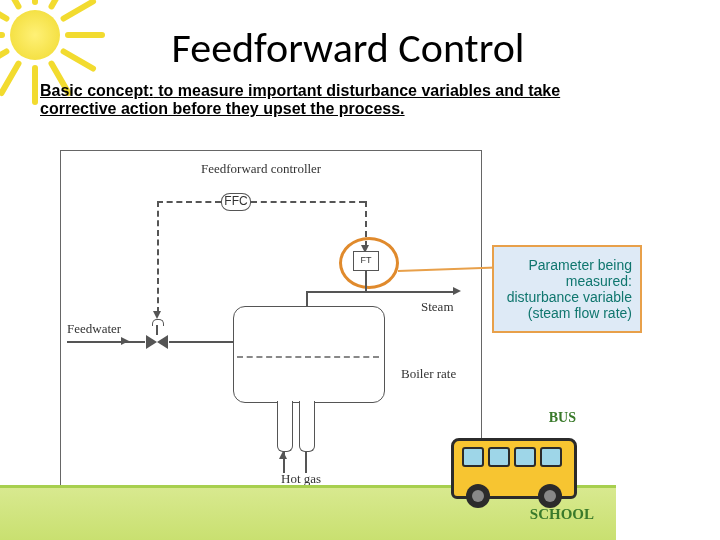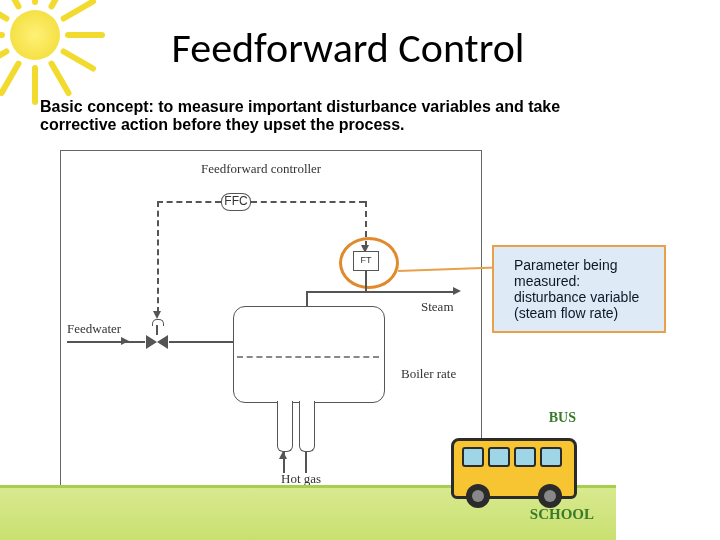--- a/index.html
+++ b/index.html
@@ -1,21 +1,21 @@
 <!DOCTYPE html>
 <html><head>
 <meta charset="utf-8">
 <style>
   html,body{margin:0;padding:0;width:720px;height:540px;font-family:Arial,Helvetica,sans-serif;background:#fff;overflow:hidden;}
   .slide{position:relative;width:616px;height:540px;}
   .sun{position:absolute;left:-30px;top:-30px;width:130px;height:130px;}
   .sun-core{position:absolute;left:40px;top:40px;width:50px;height:50px;border-radius:50%;background:radial-gradient(circle,#fff176 0%,#f6e34c 60%,#f2db2f 100%);}
   .sun-ray{position:absolute;left:62px;top:-5px;width:6px;height:40px;background:#f2db2f;border-radius:3px;transform-origin:3px 70px;}
   .title{position:absolute;top:22px;left:120px;right:40px;font-size:42px;font-family:'Segoe UI',Calibri,Arial,sans-serif;color:#000;text-align:center;}
-  .desc{position:absolute;top:98px;left:40px;right:40px;font-size:16px;color:#000;}
+  .desc{position:absolute;top:82px;left:40px;right:40px;font-size:16px;color:#000;text-decoration:underline;}
   .desc .b{font-weight:bold;}
   .diagram{position:absolute;left:60px;top:150px;width:420px;height:340px;border:1.5px solid #666;background:#fff;}
   
   .ln{position:absolute;background:#555;}
   .dashH{position:absolute;border-top:2px dashed #555;}
   .dashV{position:absolute;border-left:2px dashed #555;}
   .lbl{position:absolute;font-size:13px;color:#333;font-family:'Times New Roman',serif;}
   .ffc{position:absolute;width:28px;height:16px;border:1.5px solid #555;border-radius:9px/8px;font-size:12px;text-align:center;line-height:15px;color:#333;background:#fff;}
   .ft{position:absolute;width:24px;height:18px;border:1.5px solid #555;font-size:9px;text-align:center;line-height:17px;color:#333;background:#fff;}
   .valve{position:absolute;width:22px;height:14px;}
@@ -25,21 +25,21 @@
   .valvecap{position:absolute;width:10px;height:6px;border:1.5px solid #555;border-bottom:none;border-radius:5px 5px 0 0;}
   .tank{position:absolute;border:1.5px solid #555;border-radius:12px;background:#fff;}
   .level{position:absolute;border-top:2px dashed #888;}
   .heater{position:absolute;border:1.5px solid #555;border-top:none;border-radius:0 0 6px 6px;background:#fff;}
   .arrow{position:absolute;width:0;height:0;}
   .ar-r{border-top:4px solid transparent;border-bottom:4px solid transparent;border-left:8px solid #555;}
   .ar-u{border-left:4px solid transparent;border-right:4px solid transparent;border-bottom:8px solid #555;}
   .ar-d{border-left:4px solid transparent;border-right:4px solid transparent;border-top:8px solid #555;}
   .highlight{position:absolute;border:3px solid #e08a2c;border-radius:50%;}
   .callout-line{position:absolute;height:2px;background:#e8a04a;transform-origin:left center;}
-  .callout-box{position:absolute;background:#deeaf6;border:2px solid #e8a04a;padding:10px 20px;width:130px;text-align:left;font-size:14px;color:#0f172a;}
+  .callout-box{position:absolute;background:#deeaf6;border:2px solid #e8a04a;padding:10px 8px;width:130px;text-align:right;font-size:14px;color:#0f766e;}
   .grass{position:absolute;left:0;right:0;bottom:0;height:52px;background:linear-gradient(to bottom,#d8e98f 0%,#c9e070 100%);border-top:3px solid #a7cf4e;}
   .bus{position:absolute;right:20px;bottom:15px;width:160px;height:115px;}
   .bus-sign{position:absolute;top:0;right:20px;font-family:'Comic Sans MS',cursive;font-weight:bold;font-size:14px;color:#3a7a2b;}
   .bus-sign2{position:absolute;bottom:2px;right:2px;font-family:'Comic Sans MS',cursive;font-weight:bold;font-size:15px;color:#3a7a2b;}
   .bus-body{position:absolute;left:15px;top:28px;width:120px;height:55px;background:#f7c531;border:3px solid #2b2b2b;border-radius:8px 8px 6px 6px;}
   .bus-win{position:absolute;top:6px;width:18px;height:16px;background:#9ed6e8;border:2px solid #2b2b2b;border-radius:3px;}
   .bus-wheel{position:absolute;bottom:-12px;width:24px;height:24px;background:#2b2b2b;border-radius:50%;}
   .bus-wheel::after{content:"";position:absolute;left:6px;top:6px;width:12px;height:12px;background:#888;border-radius:50%;}
 </style>
 </head>

